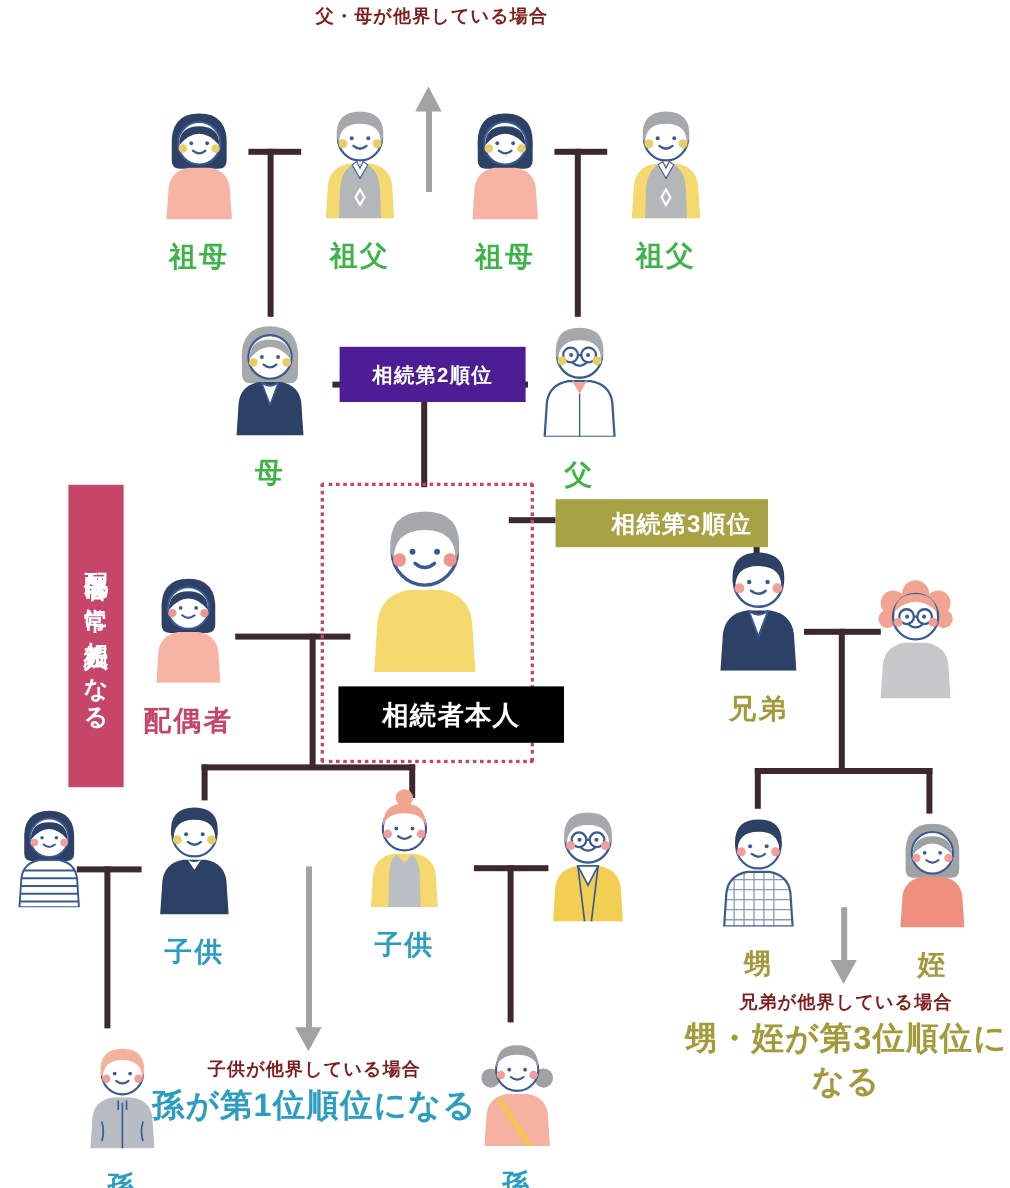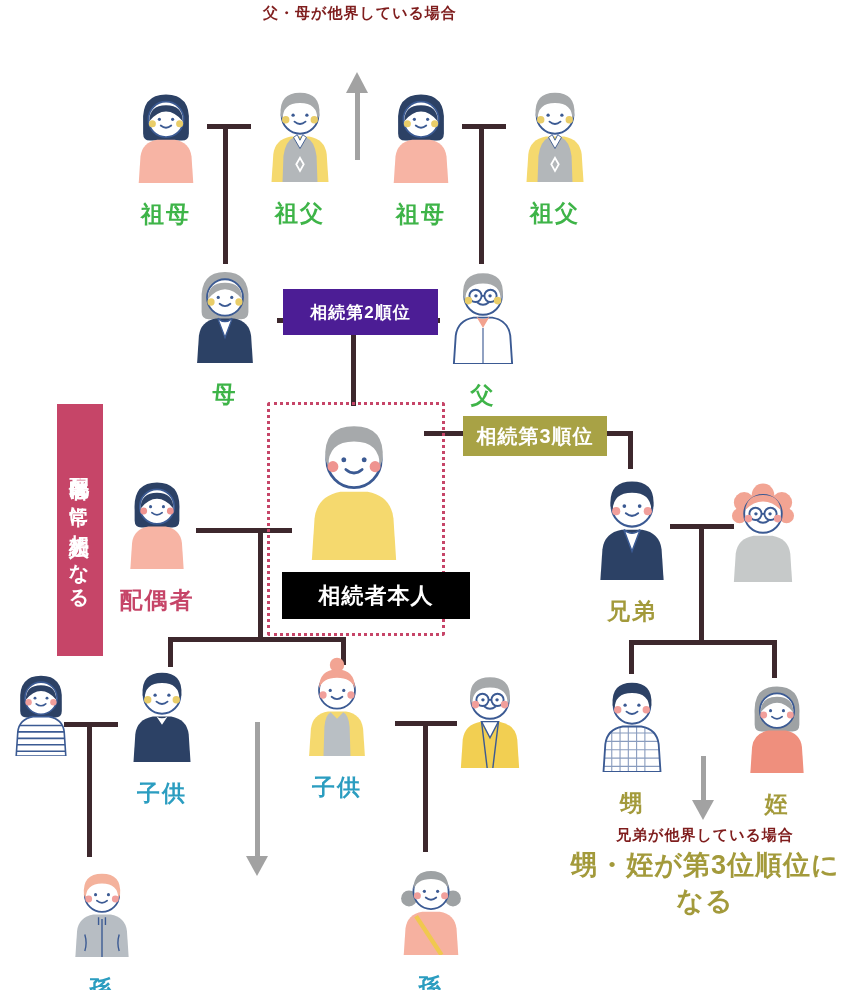--- a/index.html
+++ b/index.html
@@ -18,21 +18,21 @@
   .ghead-down{position:absolute;width:0;height:0;z-index:1;
     border-left:11px solid transparent;border-right:11px solid transparent;
     border-top:20px solid #a2a2a2;}
   
   .dotted-frame{position:absolute;left:267px;top:402px;width:172px;height:228px;
     border:3px dotted #c64568;border-radius:3px;z-index:1;}
   
   .badge{position:absolute;display:flex;align-items:center;justify-content:center;
     color:#fff;font-weight:bold;z-index:4;letter-spacing:1px;}
   .badge-rank2{left:283px;top:271px;width:155px;height:46px;background:#4c1d95;font-size:17px;margin-top:18px;}
-  .badge-rank3{left:463px;top:416px;width:144px;height:40px;background:#a8a245;font-size:20px;}
+  .badge-rank3{left:463px;top:416px;width:144px;height:40px;background:#a8a245;font-size:20px;padding-left:33px;}
   .badge-rank1{left:189px;top:680px;width:140px;height:44px;background:#2e9dc0;font-size:20px;}
   .badge-self{left:282px;top:572px;width:188px;height:47px;background:#000000;font-size:22px;}
   .badge-vertical{left:57px;top:404px;width:46px;height:252px;background:#c64568;
     font-size:20px;writing-mode:vertical-rl;text-orientation:upright;letter-spacing:2px;}
   
   .note{position:absolute;text-align:center;z-index:4;}
   .note .l1{display:block;font-size:15px;font-weight:bold;color:#7f1d1d;letter-spacing:1px;}
   .note .l2{display:block;font-size:27px;font-weight:bold;letter-spacing:1px;margin-top:2px;}
   .note-top{left:100px;top:4px;width:520px;}
   .note-top .l2{color:#3eb448;}
@@ -231,21 +231,21 @@
           <circle cx="50" cy="40" r="20" fill="#fff" stroke="#3b5a93" stroke-width="2"></circle>
           <path d="M31 42 Q31 24 50 24 Q69 24 69 42 Q60 31 50 31 Q40 31 31 42 Z" fill="#2c4165"></path>
           <circle cx="42.5" cy="40" r="1.8" fill="#3b5a93"></circle>
           <circle cx="57.5" cy="40" r="1.8" fill="#3b5a93"></circle>
           <path d="M44 47 Q50 52 56 47" fill="none" stroke="#3b5a93" stroke-width="2" stroke-linecap="round"></path>
           <circle cx="34.5" cy="45" r="4" fill="#ef9490"></circle>
           <circle cx="65.5" cy="45" r="4" fill="#ef9490"></circle>
         </svg>
         <div class="plabel" style="color:#c64568">配偶者</div>
       </div>
-      <div class="person" style="left: 581px; top: 465px; width: 102px;">
+      <div class="person" style="left: 581px; top: 444px; width: 102px;">
         <svg width="102" height="115" viewBox="0 0 100 112" preserveAspectRatio="none">
           <clipPath id="clip8">
             <path d="M19 112 L21 82 Q23 66 40 63 L60 63 Q77 66 79 82 L81 112 Z"></path>
           </clipPath>
           <path d="M19 112 L21 82 Q23 66 40 63 L60 63 Q77 66 79 82 L81 112 Z" fill="#2c4165"></path>
           <path d="M42 63 L50 84 L58 63 Q50 70 42 63 Z" fill="#fff" stroke="#3b5a93" stroke-width="1.5"></path>
           <circle cx="50" cy="40" r="20" fill="#fff" stroke="#3b5a93" stroke-width="2"></circle>
           <path d="M29 40 Q27 16 50 16 Q73 16 71 40 L69 45 Q69 27 50 27 Q31 27 31 45 Z" fill="#2c4165"></path>
           <circle cx="42.5" cy="40" r="1.8" fill="#3b5a93"></circle>
           <circle cx="57.5" cy="40" r="1.8" fill="#3b5a93"></circle>
@@ -438,18 +438,22 @@
         </svg>
         <div class="plabel" style="color:#2b9dc0">孫</div>
       </div>
     </div>
 
   <div class="badge badge-rank2">相続第2順位</div>
   <div class="badge badge-rank3">相続第3順位</div>
   <div class="badge badge-self">相続者本人</div>
   <div class="badge badge-vertical">配偶者は常に相続人となる</div>
 
+  <div class="note note-bl">
+    <span class="l1">子供が他界している場合</span>
+    <span class="l2">孫が第1位順位になる</span>
+  </div>
   <div class="note note-br">
     <span class="l1">兄弟が他界している場合</span>
     <span class="l2">甥・姪が第3位順位になる</span>
   </div>
 
 </div>
 
 </body></html>

